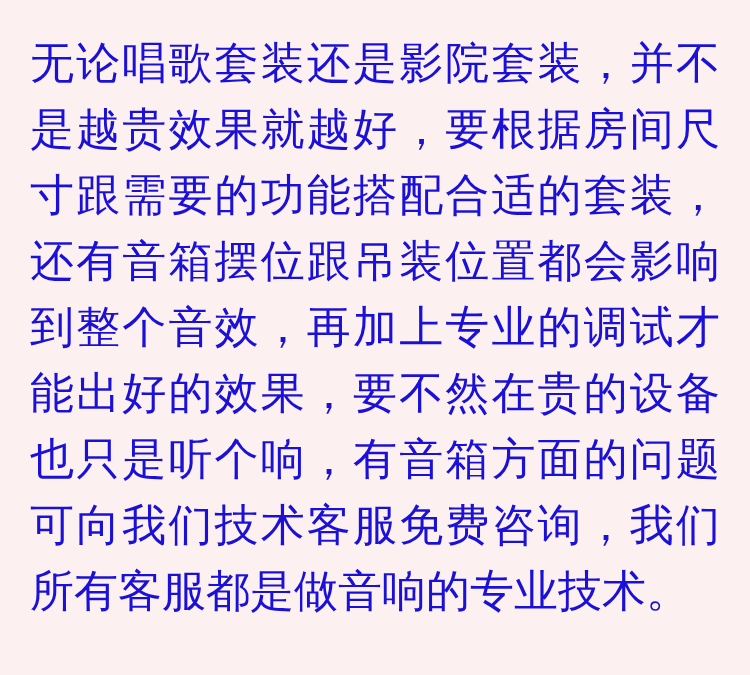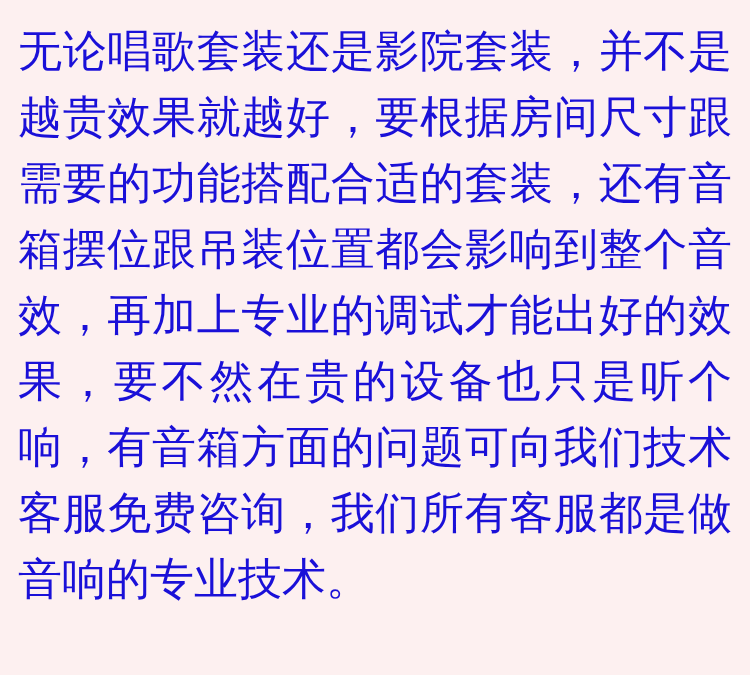--- a/index.html
+++ b/index.html
@@ -25,21 +25,21 @@
     color: #1a10d8;
     font-size: 44px;
     line-height: 66px;
     letter-spacing: 0px;
     text-align: justify;
     text-align-last: left;
     font-weight: 400;
     font-family: "DejaVu Sans", "Liberation Sans", sans-serif;
     word-break: break-all;
     white-space: normal;
-    margin: 4px;
+    margin: 16px;
   }
 </style>
 </head>
 <body>
 
 <div class="page">
   <p class="body-text">无论唱歌套装还是影院套装，并不是越贵效果就越好，要根据房间尺寸跟需要的功能搭配合适的套装，还有音箱摆位跟吊装位置都会影响到整个音效，再加上专业的调试才能出好的效果，要不然在贵的设备也只是听个响，有音箱方面的问题可向我们技术客服免费咨询，我们所有客服都是做音响的专业技术。</p>
 </div>
 
 </body></html>

